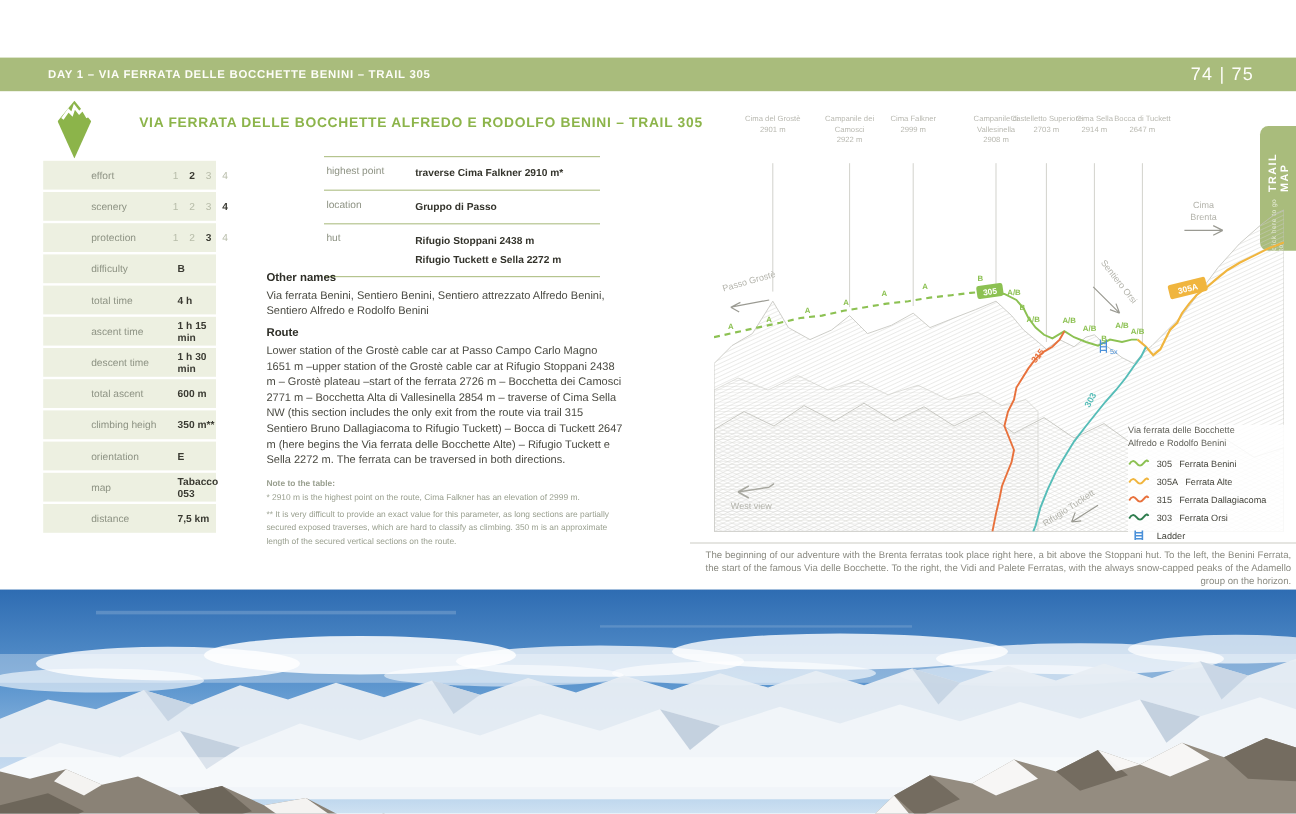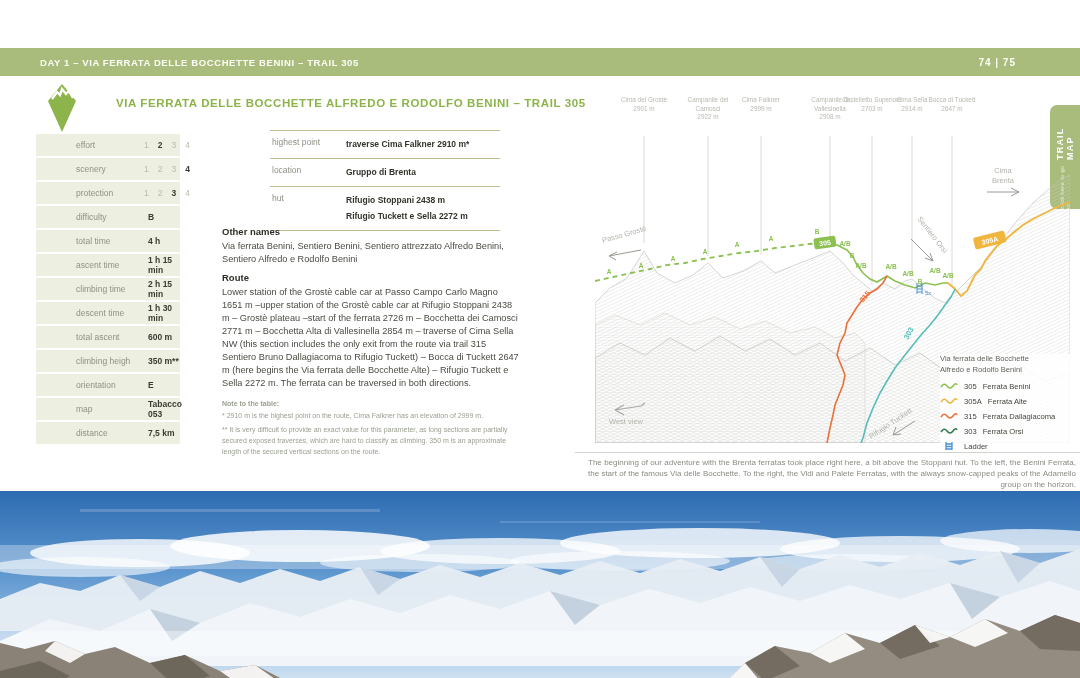--- a/index.html
+++ b/index.html
@@ -3,21 +3,21 @@
 <meta charset="utf-8">
 <style>
   * { margin:0; padding:0; box-sizing:border-box; }
   html,body { width:1080px; height:678px; }
   body { font-family:"Liberation Sans","DejaVu Sans",sans-serif; background:#fff; position:relative; overflow:hidden; }
   .page { position:absolute; inset:0; width:1080px; height:678px; background:#fff;margin-top:48px; }
 
   
   .header-bar { position:absolute; top:0; left:0; width:1080px; height:28px; background:#a9bc7c; display:flex; align-items:center; }
   .header-title { margin-left:40px; font-size:9.5px; font-weight:bold; color:#fdfdf8; letter-spacing:.6px; }
-  .header-pages { position:absolute; right:64px; font-size:10px; font-weight:bold; color:#fdfdf8; letter-spacing:1px; }
+  .header-pages { position:absolute; right:35px; font-size:15px; font-weight:normal; color:#fdfdf8; letter-spacing:1px; }
 
   
   .title-icon { position:absolute; left:48px; top:36px; }
   .page-title { position:absolute; left:116px; top:49px; font-size:11.5px; font-weight:bold; color:#8cb44a; letter-spacing:.6px; }
 
   
   .side-tab { position:absolute; right:0; top:57px; width:30px; height:104px; background:#a9bc7c; border-radius:7px 0 0 7px; display:flex; justify-content:center; align-items:center; cursor:pointer; }
   .side-tab-inner { writing-mode:vertical-rl; transform:rotate(180deg); display:flex; gap:2px; align-items:center; }
   .side-tab .hint { font-size:5.5px; color:#e9efda; letter-spacing:.4px; }
   .side-tab .lbl { font-size:9px; font-weight:bold; color:#fff; letter-spacing:1.2px; }
@@ -125,24 +125,20 @@
       </div>
       <div class="stat-row">
         <span class="stat-label">total time</span>
         <span class="stat-value">4 h</span>
       </div>
       <div class="stat-row">
         <span class="stat-label">ascent time</span>
         <span class="stat-value">1 h 15 min</span>
       </div>
       <div class="stat-row">
-        <span class="stat-label">climbing time</span>
-        <span class="stat-value">2 h 15 min</span>
-      </div>
-      <div class="stat-row">
         <span class="stat-label">descent time</span>
         <span class="stat-value">1 h 30 min</span>
       </div>
       <div class="stat-row">
         <span class="stat-label">total ascent</span>
         <span class="stat-value">600 m</span>
       </div>
       <div class="stat-row">
         <span class="stat-label">climbing heigh</span>
         <span class="stat-value">350 m**</span>
@@ -164,21 +160,21 @@
   <div class="info-table" id="info-body">
       <div class="info-row">
         <span class="info-label">highest point</span>
         <div class="info-values">
           <div class="info-line">traverse Cima Falkner 2910 m*</div>
         </div>
       </div>
       <div class="info-row">
         <span class="info-label">location</span>
         <div class="info-values">
-          <div class="info-line">Gruppo di Brenta</div>
+          <div class="info-line">Gruppo di Passo</div>
         </div>
       </div>
       <div class="info-row">
         <span class="info-label">hut</span>
         <div class="info-values">
           <div class="info-line">Rifugio Stoppani 2438 m</div>
           <div class="info-line">Rifugio Tuckett e Sella 2272 m</div>
         </div>
       </div>
     </div>

